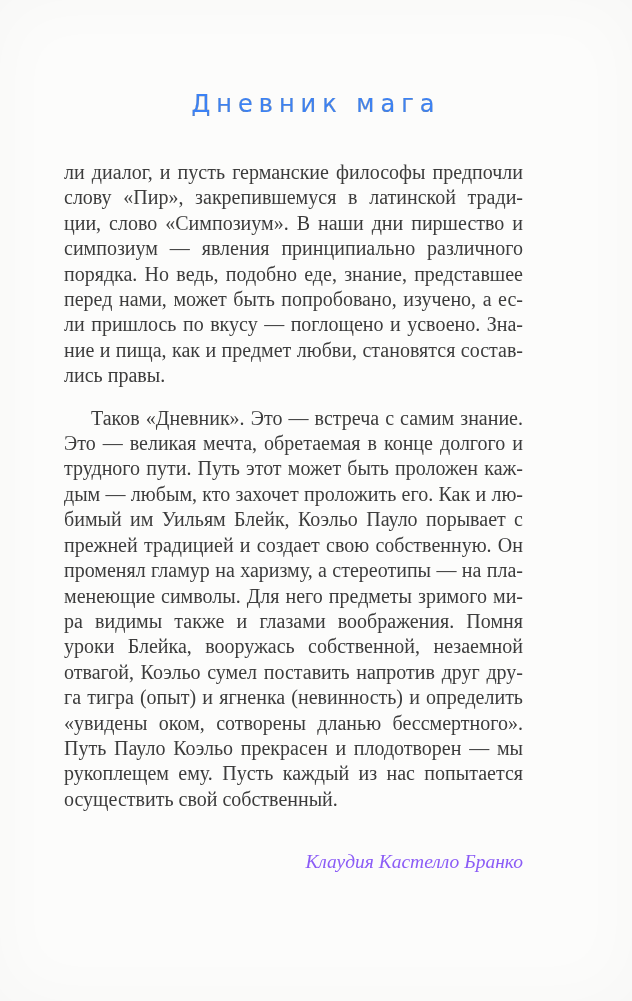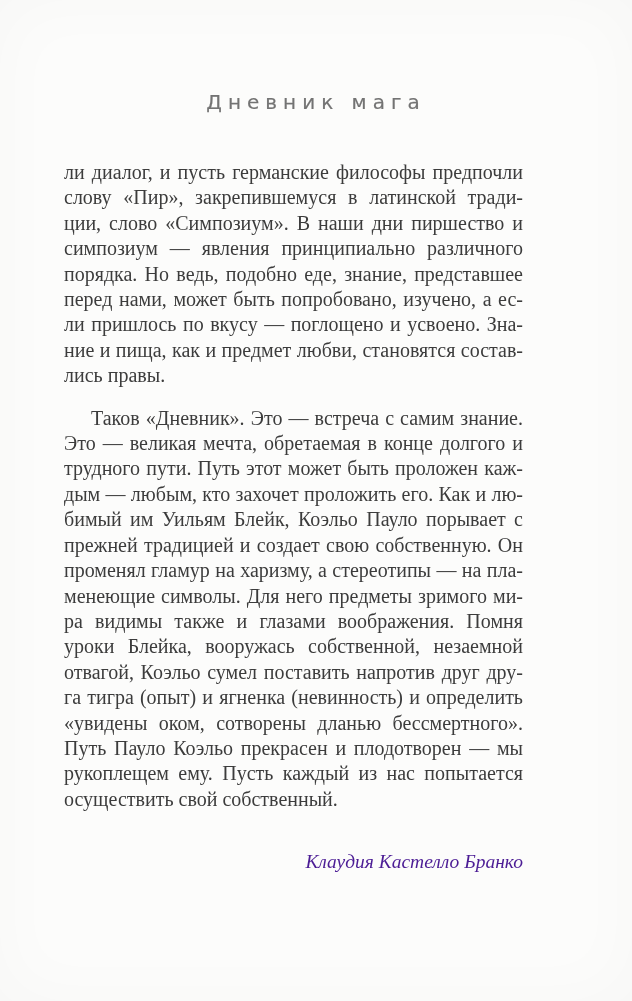--- a/index.html
+++ b/index.html
@@ -17,24 +17,24 @@
     font-family: "Liberation Serif", "DejaVu Serif", serif;
     color: #3c3c3c;
   }
   .running-head {
     position: absolute;
     top: 90px;
     left: 0;
     width: 100%;
     text-align: center;
     font-family: "DejaVu Sans", sans-serif;
-    font-size: 20px;
+    font-size: 24px;
     font-weight: 400;
     letter-spacing: 6px;
-    color: #737373;
+    color: #3b82f6;
     -webkit-text-stroke: 0.2px #7a7a7a;
   }
   .text-block {
     position: absolute;
     left: 47px;
     top: 143px;
     width: 493px;
   }
   .para {
     margin: 17px;
@@ -56,21 +56,21 @@
   .attribution {
     position: absolute;
     left: 47px;
     top: 851px;
     width: 493px;
     box-sizing: border-box;
     padding-right: 17px;
     text-align: right;
     font-style: italic;
     font-size: 19.5px;
-    color: #4c1d95;
+    color: #8b5cf6;
   }
 </style>
 </head>
 <body>
 
 <div class="page">
 
   <div class="running-head">Дневник мага</div>
 
   <div class="text-block">

